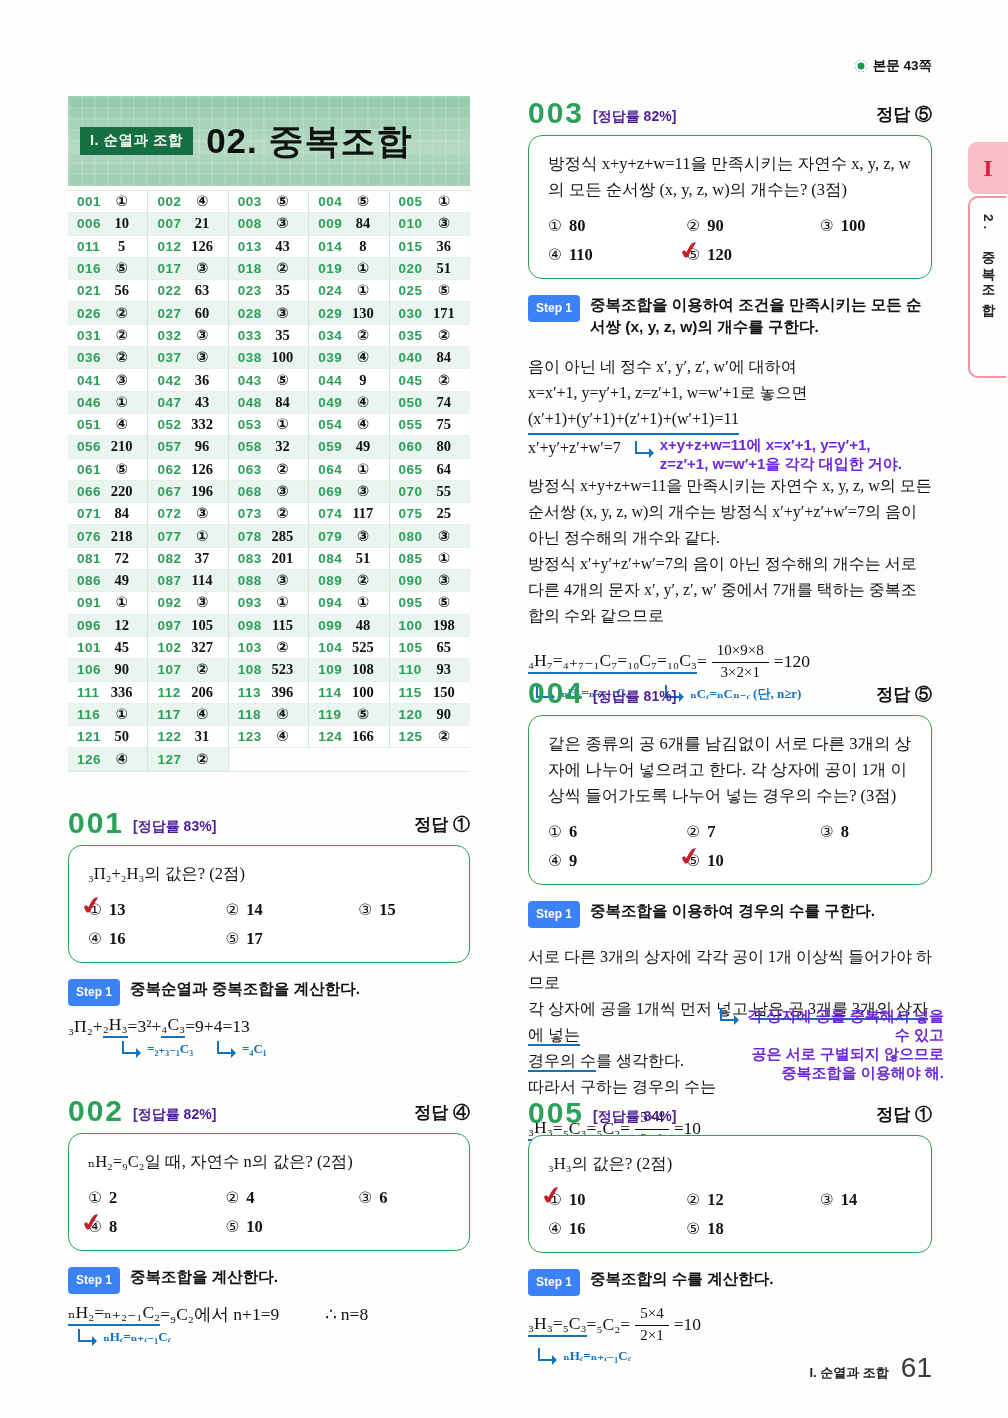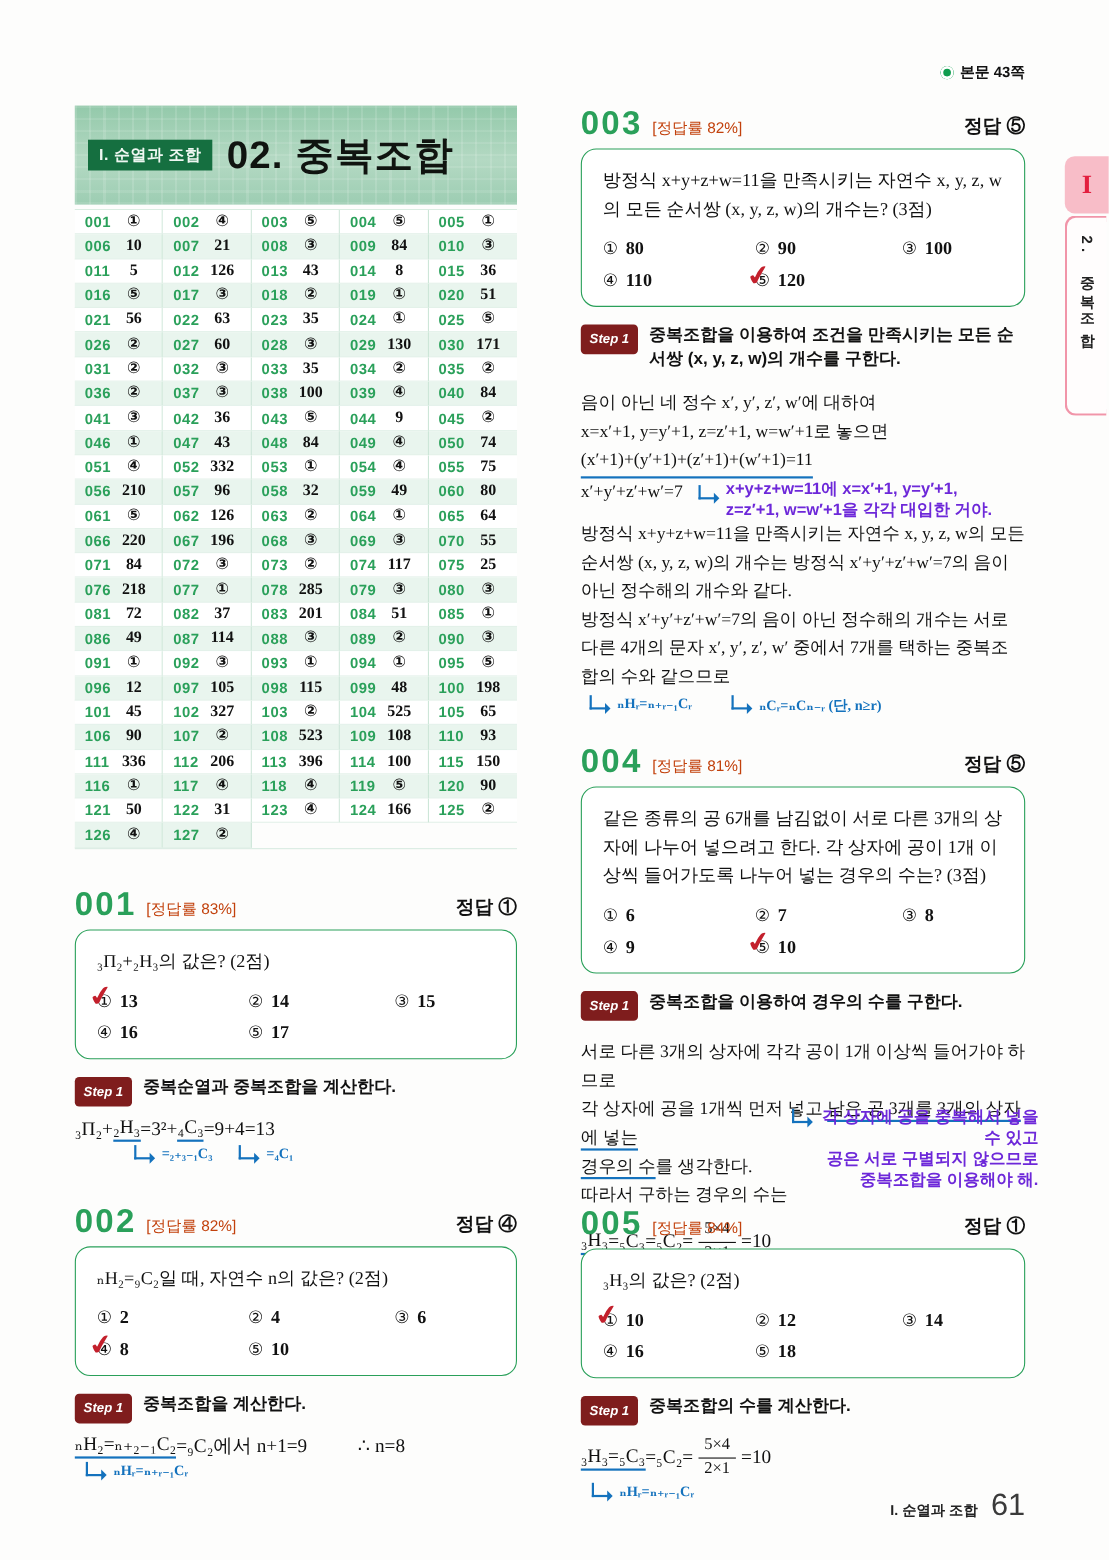--- a/index.html
+++ b/index.html
@@ -28,35 +28,35 @@
   .cell:nth-child(10n+6),.cell:nth-child(10n+7),.cell:nth-child(10n+8),
   .cell:nth-child(10n+9),.cell:nth-child(10n+10){background:#e9f5ee;}
   .anum{color:#2aa05a;font-weight:bold;font-size:13.5px;width:33px;letter-spacing:.5px;}
   .aval{flex:1;text-align:center;font-size:14.5px;font-weight:bold;
     font-family:"Liberation Serif","DejaVu Sans",serif;padding-right:14px;}
 
   
   .problem{position:absolute;}
   .phead{display:flex;align-items:flex-end;margin-bottom:7px;}
   .pnum{font-size:30px;font-weight:bold;color:#2aa05a;letter-spacing:2px;line-height:1;}
-  .prate{font-size:14px;font-weight:normal;color:#c2410c;margin-left:9px;margin-bottom:2px;}
+  .prate{font-size:14px;font-weight:bold;color:#4c1d95;margin-left:9px;margin-bottom:2px;}
   .pans{margin-left:auto;font-size:17px;font-weight:bold;margin-bottom:2px;}
   .qbox{border:1.6px solid #2aa05a;border-radius:14px;background:#fff;
     padding:15px 19px 13px;box-sizing:border-box;}
   .qtext{margin:0 0 13px;font-size:16.5px;line-height:26px;}
   .options{display:grid;grid-template-columns:1.5fr 1.45fr 1fr;row-gap:9px;}
   .opt{position:relative;font-size:16.5px;
     font-family:"Liberation Serif","DejaVu Serif",serif;}
   .omark{font-family:"DejaVu Sans",sans-serif;font-size:15.5px;margin-right:7px;}
   .oval{font-weight:bold;}
   .check{position:absolute;left:-7px;top:-9px;color:#c3202c;font-size:25px;
     font-weight:bold;transform:rotate(-10deg);font-family:"DejaVu Sans",sans-serif;}
   .step-line{margin-top:15px;display:flex;align-items:flex-start;line-height:22px;}
-  .step-badge{background:#7f1d1d;color:#fff;font-size:12px;font-weight:bold;
-    border-radius:4px;padding:2px 8px 3px;margin-right:10px;flex:none;margin-top:1px;font-style:italic;}
+  .step-badge{background:#3b82f6;color:#fff;font-size:12px;font-weight:bold;
+    border-radius:4px;padding:2px 8px 3px;margin-right:10px;flex:none;margin-top:1px;}
   .step-title{font-size:15.5px;font-weight:bold;}
   .sol{margin-top:16px;font-size:16px;line-height:26px;}
   .sol p{margin:0;}
   .formula{margin-top:8px;font-size:17.5px;display:flex;align-items:center;
     flex-wrap:nowrap;white-space:nowrap;}
   .ub{border-bottom:2px solid #1472bd;padding-bottom:1px;}
   .ubfull{border-bottom:2px solid #1472bd;display:inline-block;padding-bottom:1px;}
   .frac{display:inline-flex;flex-direction:column;text-align:center;
     font-size:15px;line-height:1.3;margin:0 5px;vertical-align:middle;}
   .fn{border-bottom:1.6px solid #111;padding:0 5px 1px;}
@@ -720,20 +720,30 @@
       <span>x′+y′+z′+w′=7</span>
       <span class="hook" style="margin-left:14px;margin-top:6px"></span>
       <span class="bluenote">
         <span>x+y+z+w=11에 x=x′+1, y=y′+1,</span><br>
         <span>z=z′+1, w=w′+1을 각각 대입한 거야.</span>
       </span>
     </div>
     <p>방정식 x+y+z+w=11을 만족시키는 자연수 x, y, z, w의 모든 순서쌍 (x, y, z, w)의 개수는 방정식 x′+y′+z′+w′=7의 음이 아닌 정수해의 개수와 같다.</p>
     <p>방정식 x′+y′+z′+w′=7의 음이 아닌 정수해의 개수는 서로 다른 4개의 문자 x′, y′, z′, w′ 중에서 7개를 택하는 중복조합의 수와 같으므로</p>
   </div>
+  <div class="formula serif" style="margin-top:12px">
+    <span class="ub">₄H₇=₄₊₇₋₁C₇</span>
+      <span class="ub">=₁₀C₇=₁₀C₃</span>
+      <span>=</span>
+      <span class="frac">
+        <span class="fn">10×9×8</span>
+        <span class="fd">3×2×1</span>
+      </span>
+      <span>=120</span>
+  </div>
   <div class="fnote serif">
     <span class="hook" style="margin-left:8px"></span>
     <span>ₙHᵣ=ₙ₊ᵣ₋₁Cᵣ</span>
     <span class="hook" style="margin-left:36px"></span>
     <span>ₙCᵣ=ₙCₙ₋ᵣ (단, n≥r)</span>
   </div>
 </section>
 
 <section class="problem" style="left:528px;top:678px;width:404px">
   <div class="phead">

